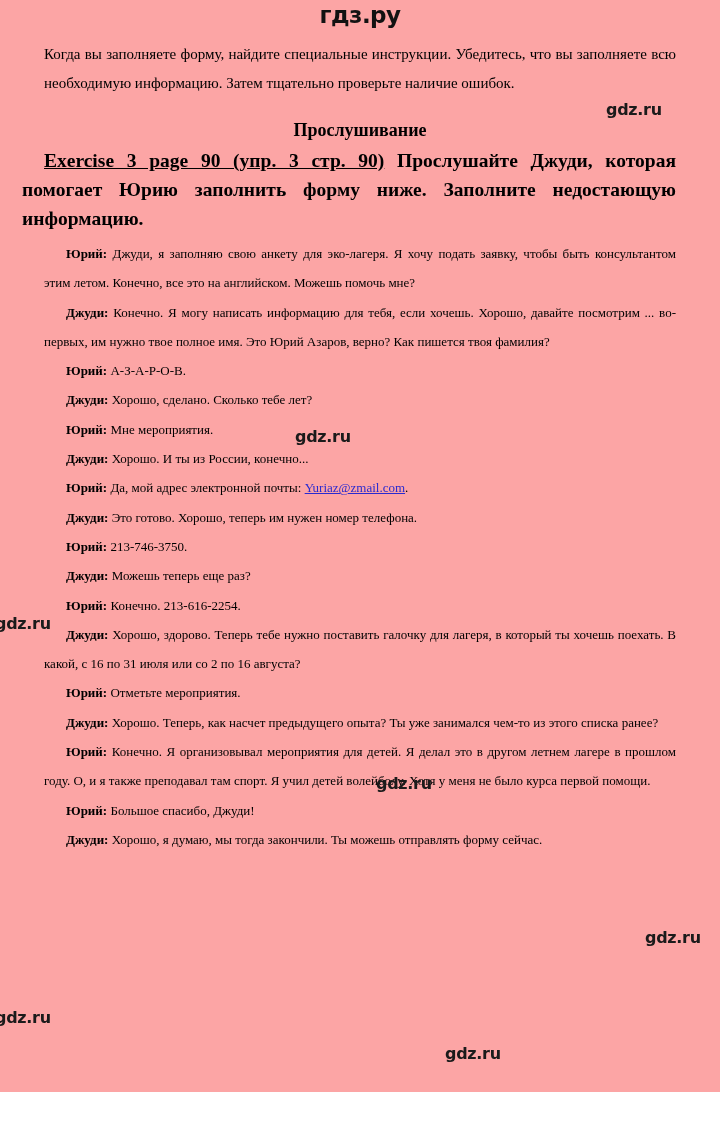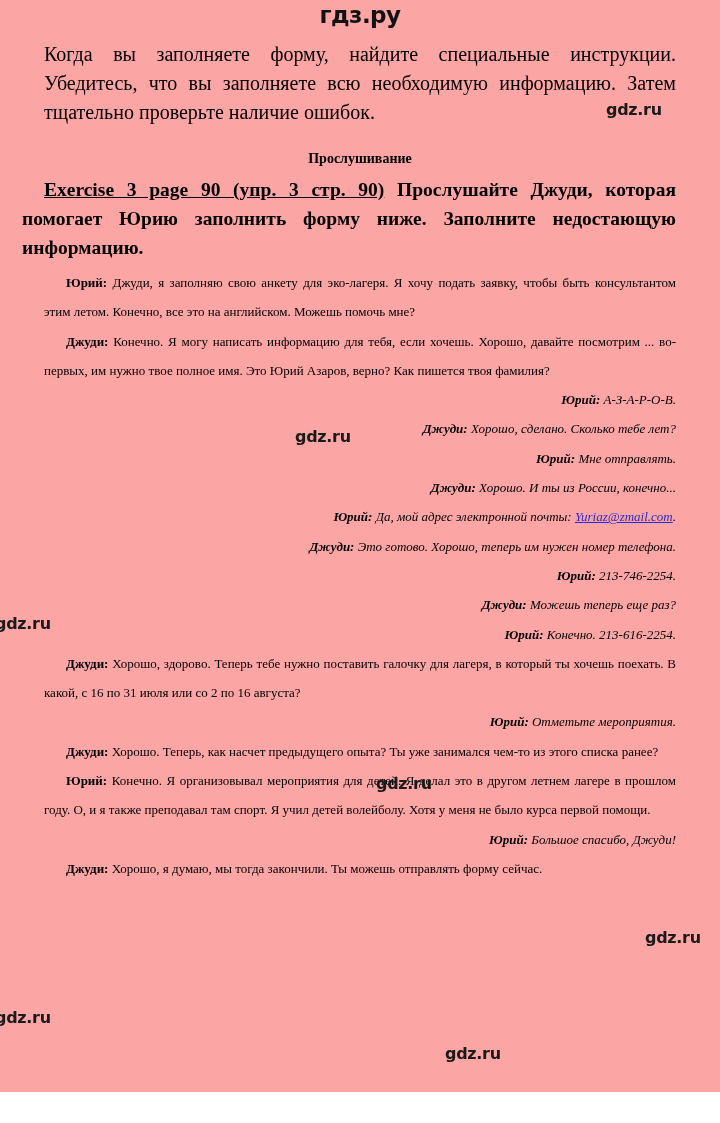--- a/index.html
+++ b/index.html
@@ -38,33 +38,33 @@
   
   .content {
     position: absolute;
     left: 44px;
     top: 40px;
     width: 632px;
   }
 
   p.para {
     margin: 0;
-    font-size: 20px;
+    font-size: 15px;
     line-height: 29px;
     text-align: justify;
     text-justify: inter-word;
   }
 
   p.intro {
     text-indent: 0;
   }
 
   .section-title {
     margin: 18px 0 2px 0;
-    font-size: 14px;
+    font-size: 18px;
     line-height: 28px;
     font-weight: bold;
     text-align: center;
   }
 
   .exercise-block {
     margin: 0 0 6px -22px;
     width: 654px;
     font-size: 19.5px;
     line-height: 29px;
@@ -82,22 +82,21 @@
   }
   p.line {
     margin: 0;
     font-size: 13px;
     line-height: 29.3px;
     text-align: justify;
     text-justify: inter-word;
     text-indent: 22px;
   }
   p.line.nojust {
-    text-align: right;
-    font-style: italic;
+    text-align: left;
   }
   .speaker {
     font-weight: bold;
   }
   a.mail {
     color: #2a2ad0;
     text-decoration: underline;
   }
 
   
@@ -142,29 +141,29 @@
     <div class="dialogue">
 
       <p class="line"><span class="speaker">Юрий:</span><span> Джуди, я заполняю свою анкету для эко-лагеря. Я хочу подать заявку, чтобы быть консультантом этим летом. Конечно, все это на английском. Можешь помочь мне?</span></p>
 
       <p class="line"><span class="speaker">Джуди:</span><span> Конечно. Я могу написать информацию для тебя, если хочешь. Хорошо, давайте посмотрим ... во-первых, им нужно твое полное имя. Это Юрий Азаров, верно? Как пишется твоя фамилия?</span></p>
 
       <p class="line nojust"><span class="speaker">Юрий:</span><span> А-З-А-Р-О-В.</span></p>
 
       <p class="line nojust"><span class="speaker">Джуди:</span><span> Хорошо, сделано. Сколько тебе лет?</span></p>
 
-      <p class="line nojust"><span class="speaker">Юрий:</span><span> Мне отправлять.</span></p>
+      <p class="line nojust"><span class="speaker">Юрий:</span><span> Мне мероприятия.</span></p>
 
       <p class="line nojust"><span class="speaker">Джуди:</span><span> Хорошо. И ты из России, конечно...</span></p>
 
       <p class="line nojust"><span class="speaker">Юрий:</span><span> Да, мой адрес электронной почты: </span><a class="mail" href="#">Yuriaz@zmail.com</a><span>.</span></p>
 
       <p class="line nojust"><span class="speaker">Джуди:</span><span> Это готово. Хорошо, теперь им нужен номер телефона.</span></p>
 
-      <p class="line nojust"><span class="speaker">Юрий:</span><span> 213-746-2254.</span></p>
+      <p class="line nojust"><span class="speaker">Юрий:</span><span> 213-746-3750.</span></p>
 
       <p class="line nojust"><span class="speaker">Джуди:</span><span> Можешь теперь еще раз?</span></p>
 
       <p class="line nojust"><span class="speaker">Юрий:</span><span> Конечно. 213-616-2254.</span></p>
 
       <p class="line"><span class="speaker">Джуди:</span><span> Хорошо, здорово. Теперь тебе нужно поставить галочку для лагеря, в который ты хочешь поехать. В какой, с 16 по 31 июля или со 2 по 16 августа?</span></p>
 
       <p class="line nojust"><span class="speaker">Юрий:</span><span> Отметьте мероприятия.</span></p>
 
       <p class="line"><span class="speaker">Джуди:</span><span> Хорошо. Теперь, как насчет предыдущего опыта? Ты уже занимался чем-то из этого списка ранее?</span></p>

